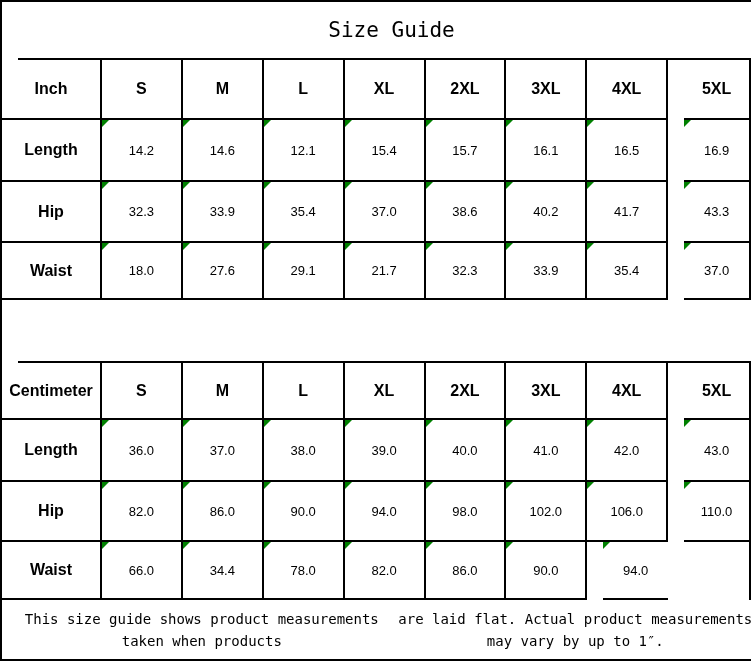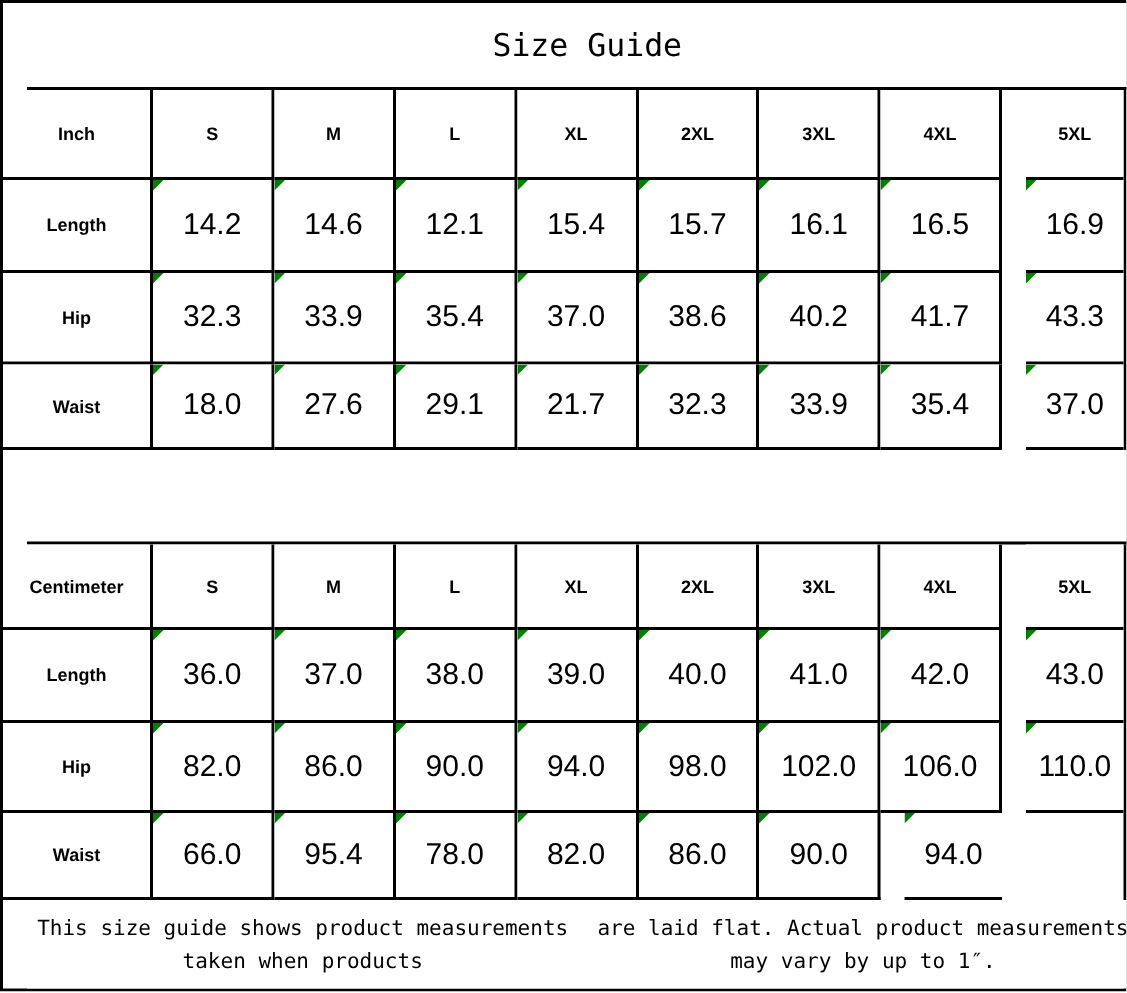--- a/index.html
+++ b/index.html
@@ -31,22 +31,22 @@
     border-bottom:2px solid var(--line);
     display:flex;
     align-items:center;
     justify-content:center;
     position:relative;
     overflow:hidden;
     background:var(--bg);
   }
   .row .cell:last-child{border-right:none;margin-left:16px;}
   .row-single .cell{border-right:none;width:100%;height:100%;}
-  .label{font-weight:bold;font-size:12px;}
-  .num{font-size:20px;font-weight:400;}
+  .label{font-weight:bold;font-size:16px;}
+  .num{font-size:13px;font-weight:400;}
   .title-cell{
     font-family:"DejaVu Sans Mono","Liberation Mono",monospace;
     font-size:21px;
     letter-spacing:0px;
   }
   .gap-cell{background:var(--bg);}
   .footer-cell{
     border-bottom:none;
     flex-direction:row;
     font-family:"DejaVu Sans Mono","Liberation Mono",monospace;
@@ -280,21 +280,21 @@
   </div>
 
   <div class="row h58">
     <div class="cell label">Waist</div>
     <div class="cell num">
         <i class="tri"></i>
         <span>66.0</span>
       </div>
     <div class="cell num">
         <i class="tri"></i>
-        <span>95.4</span>
+        <span>34.4</span>
       </div>
     <div class="cell num">
         <i class="tri"></i>
         <span>78.0</span>
       </div>
     <div class="cell num">
         <i class="tri"></i>
         <span>82.0</span>
       </div>
     <div class="cell num">

